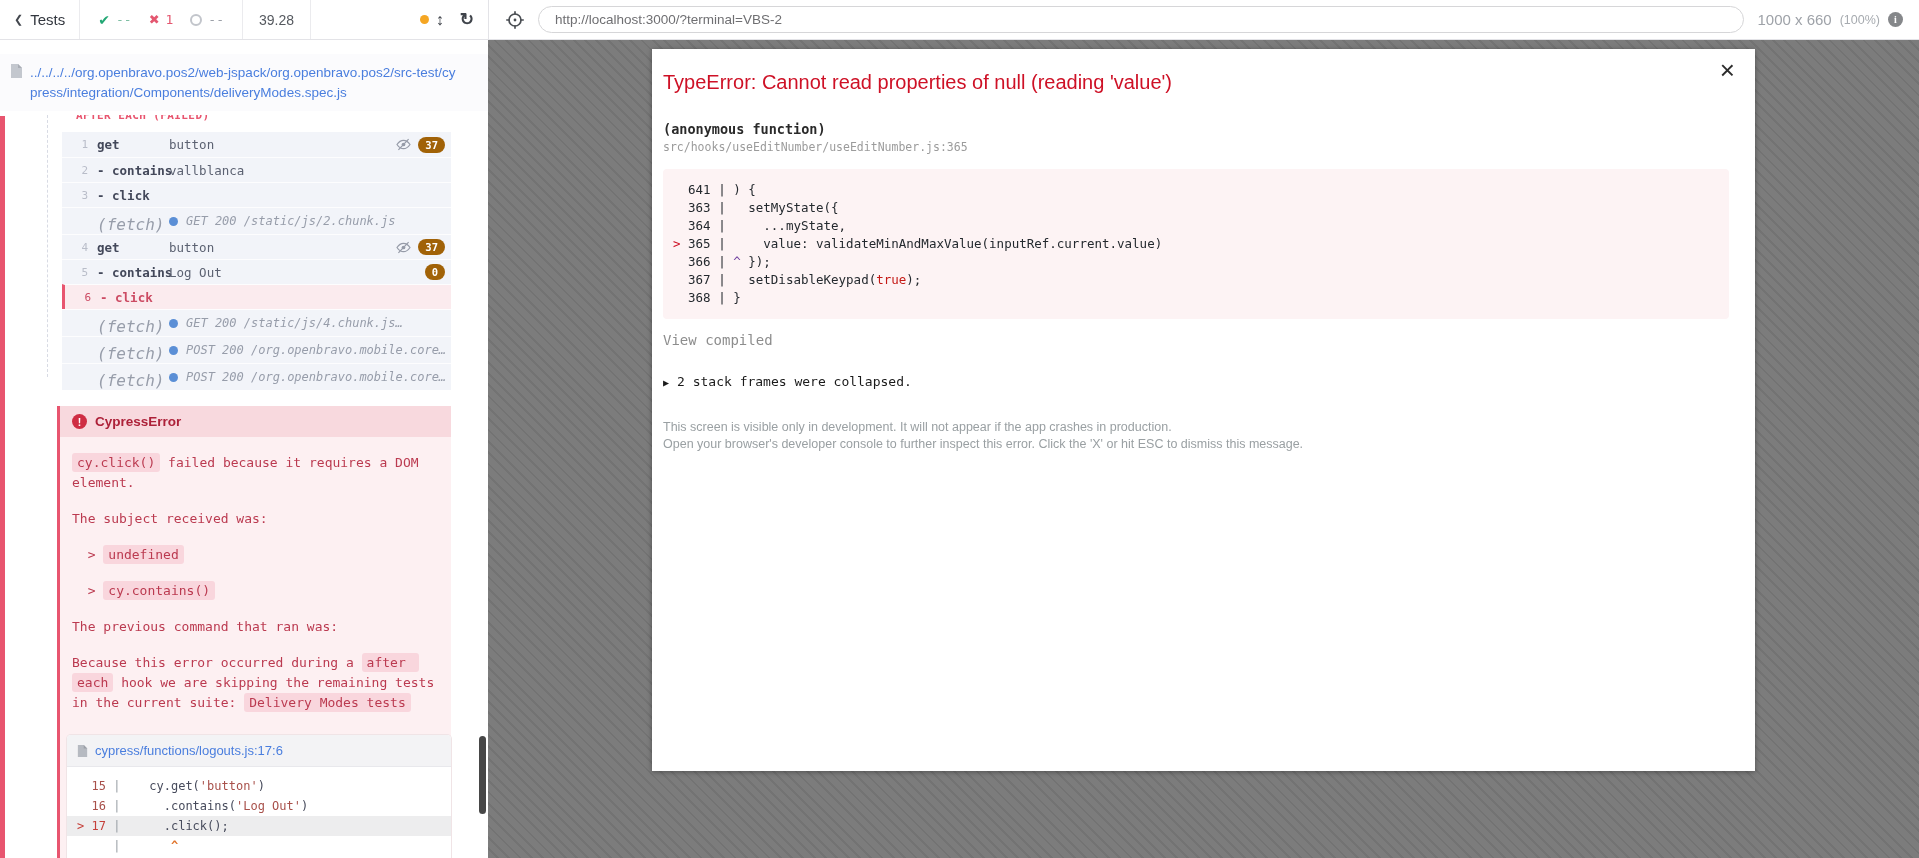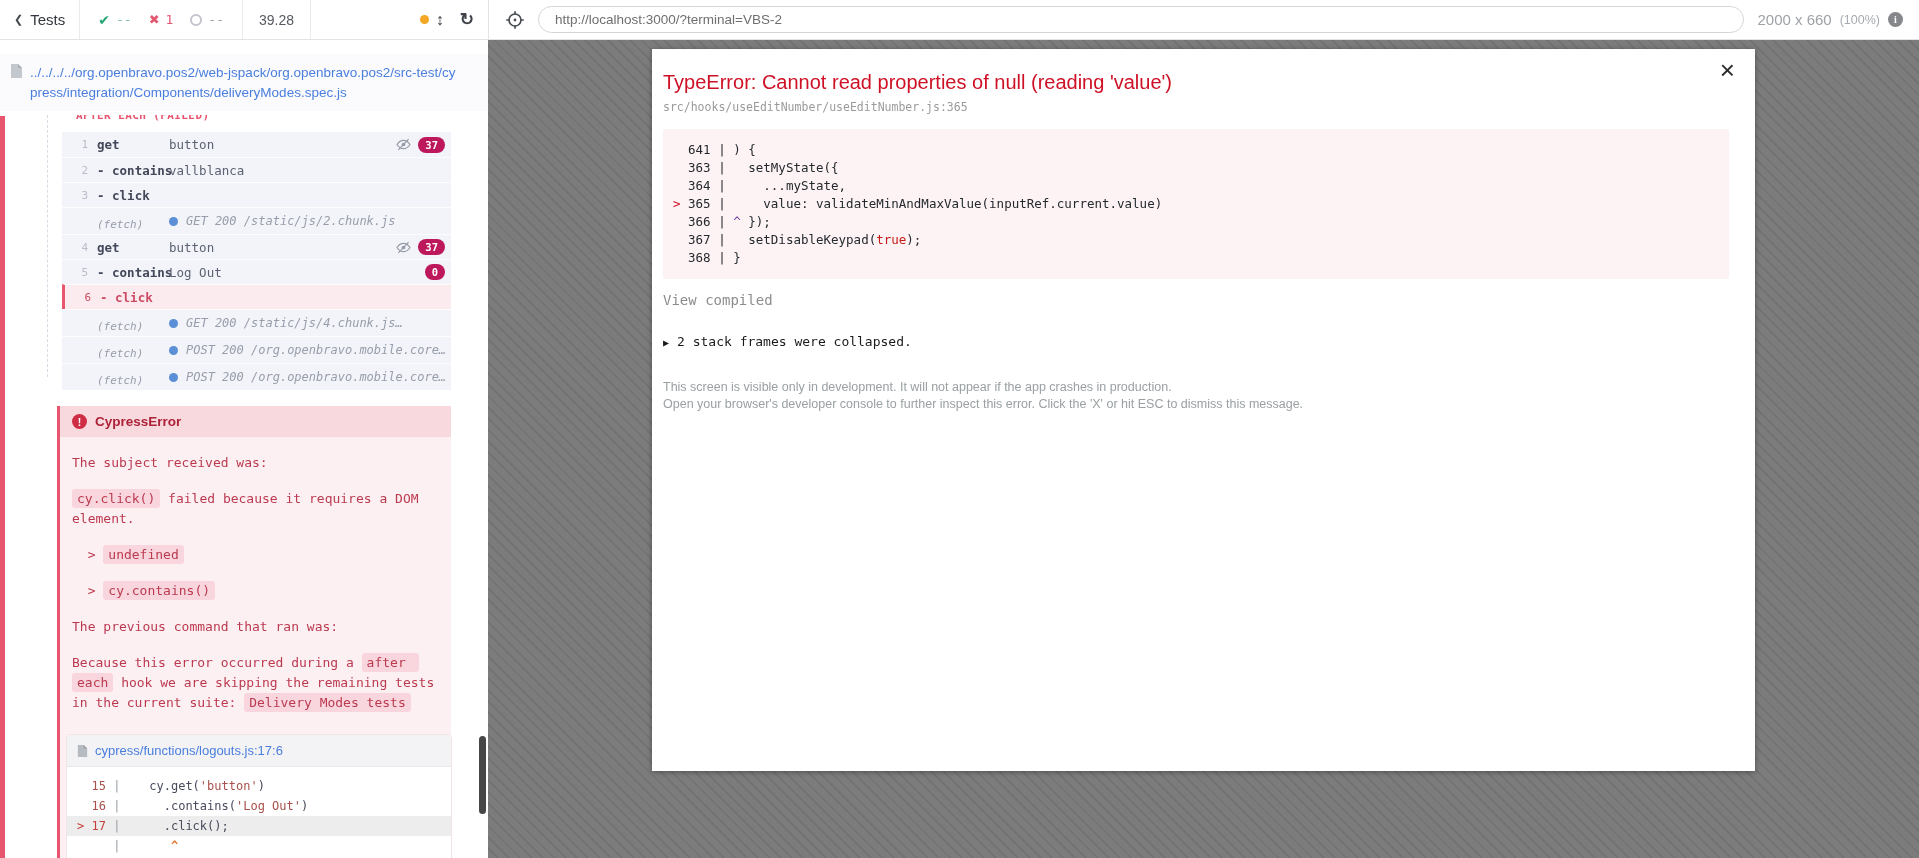--- a/index.html
+++ b/index.html
@@ -55,26 +55,26 @@
   .hook-text { display:block; margin:-6px 0 0 14px; color:#e8556f; font-weight:bold;
                font-size:11px; letter-spacing:.4px; font-family:"DejaVu Sans Mono", monospace; }
   .cmd-list { margin-top:5px; }
   .cmd-row { min-height:25px; display:flex; align-items:center; background:#f2f4f9;
              font-family:"DejaVu Sans Mono", monospace; cursor:pointer; }
   .cmd-row + .cmd-row { border-top:1px solid #fdfdfe; }
   .cmd-num { width:26px; flex-shrink:0; text-align:right; color:#b9bdc9; font-size:11px; margin-right:9px; }
   .cmd-method { width:72px; flex-shrink:0; color:#43485a; font-weight:bold; font-size:12.5px; white-space:nowrap; }
   .cmd-msg { flex:1; color:#5c6272; font-size:12.5px; white-space:nowrap; overflow:hidden; }
   .cmd-right { display:flex; align-items:center; gap:7px; margin-left:auto; padding-right:6px; }
-  .cmd-badge { background:#be185d; color:#fff; font-size:10.5px; font-weight:bold;
+  .cmd-badge { background:#a16207; color:#fff; font-size:10.5px; font-weight:bold;
                border-radius:9px; padding:1px 7px; line-height:14px; }
   .cmd-row.failed { background:#fbebee; border-left:3px solid #e8556f; }
   .cmd-row.failed .cmd-num, .cmd-row.failed .cmd-method { color:#cc4b63; }
   .fetch-row { min-height:27px; }
-  .fetch-label { width:72px; flex-shrink:0; color:#979daa; font-style:italic; font-size:11px;margin-top:7px; }
+  .fetch-label { width:72px; flex-shrink:0; color:#979daa; font-style:italic; font-size:16px;margin-top:7px; }
   .fetch-dot { width:9px; height:9px; border-radius:50%; background:#5b8fd6; margin-right:8px; flex-shrink:0; }
   .fetch-text { color:#979daa; font-style:italic; font-size:12px; white-space:nowrap; overflow:hidden; flex:1; }
 
   .error-block { margin:16px 0 0 -5px; border-left:3px solid #e8556f; background:#fdf0f2;
                  border-radius:0 4px 4px 0; }
   .error-header { display:flex; align-items:center; gap:8px; padding:8px 12px; background:#f8d9de; }
   .error-icon { width:15px; height:15px; border-radius:50%; background:#cf2d43; color:#fff;
                 font-size:10.5px; font-weight:bold; display:inline-flex; align-items:center;
                 justify-content:center; }
   .error-title { color:#ad2139; font-weight:bold; font-size:13.5px; }
@@ -161,21 +161,21 @@
       <svg width="20" height="20" viewBox="0 0 20 20">
         <circle cx="10" cy="10" r="6" fill="none" stroke="#4b4f54" stroke-width="1.7"></circle>
         <path d="M10 1.2v3.6M10 15.2v3.6M1.2 10h3.6M15.2 10h3.6" stroke="#4b4f54" stroke-width="1.7"></path>
         <circle cx="10" cy="10" r="1.4" fill="#4b4f54"></circle>
       </svg>
     </span>
     <div class="url-bar">
       <span>http://localhost:3000/?terminal=VBS-2</span>
     </div>
     <div class="size-info">
-      <span>2000 x 660</span>
+      <span>1000 x 660</span>
       <span class="scale">(100%)</span>
       <span class="info-icon">i</span>
     </div>
   </div>
 </div>
 
 <div class="sidebar">
   <div class="suite-strip"></div>
   <div class="spec-header">
     <span class="file-icon">
@@ -268,22 +268,22 @@
           <span class="fetch-dot"></span>
           <span class="fetch-text">POST 200 /org.openbravo.mobile.core…</span>
         </div>
       </div>
     <div class="error-block">
       <div class="error-header">
         <span class="error-icon">!</span>
         <span class="error-title">CypressError</span>
       </div>
       <div class="error-body">
+          <div class="err-p"><span class="tk-pill">cy.click()</span><span> failed because it requires a DOM element.</span></div>
           <div class="err-p"><span>The subject received was:</span></div>
-          <div class="err-p"><span class="tk-pill">cy.click()</span><span> failed because it requires a DOM element.</span></div>
           <div class="err-p"><span>  &gt; </span><span class="tk-pill">undefined</span></div>
           <div class="err-p"><span>  &gt; </span><span class="tk-pill">cy.contains()</span></div>
           <div class="err-p"><span>The previous command that ran was:</span></div>
           <div class="err-p"><span>Because this error occurred during a </span><span class="tk-pill">after each</span><span> hook we are skipping the remaining tests in the current suite: </span><span class="tk-pill">Delivery Modes tests</span></div>
         </div>
       <div class="codeframe">
         <div class="cf-header">
           <span class="file-icon">
             <svg width="11" height="14" viewBox="0 0 13 16">
                 <path d="M1 1h7l4 4v10H1z" fill="#b6bac1"></path>
@@ -302,20 +302,21 @@
       </div>
     </div>
   </div>
   <div class="scroll-thumb"></div>
 </div>
 
 <div class="main">
   <div class="overlay">
     <span class="ov-close">×</span>
     <h1 class="ov-title">TypeError: Cannot read properties of null (reading 'value')</h1>
+    <div class="ov-frame-fn mono">(anonymous function)</div>
     <div class="ov-frame-loc mono">src/hooks/useEditNumber/useEditNumber.js:365</div>
     <div class="ov-code">
         <div class="ov-line"><span class="tk-c">  641 | ) {</span></div>
         <div class="ov-line"><span class="tk-c">  363 |   setMyState({</span></div>
         <div class="ov-line"><span class="tk-c">  364 |     ...myState,</span></div>
         <div class="ov-line"><span class="tk-marker">&gt; </span><span class="tk-c">365 |     value: validateMinAndMaxValue(inputRef.current.value)</span></div>
         <div class="ov-line"><span class="tk-c">  366 | </span><span class="tk-pcaret">^</span><span class="tk-c"> });</span></div>
         <div class="ov-line"><span class="tk-c">  367 |   setDisableKeypad(</span><span class="tk-bool">true</span><span class="tk-c">);</span></div>
         <div class="ov-line"><span class="tk-c">  368 | }</span></div>
       </div>

